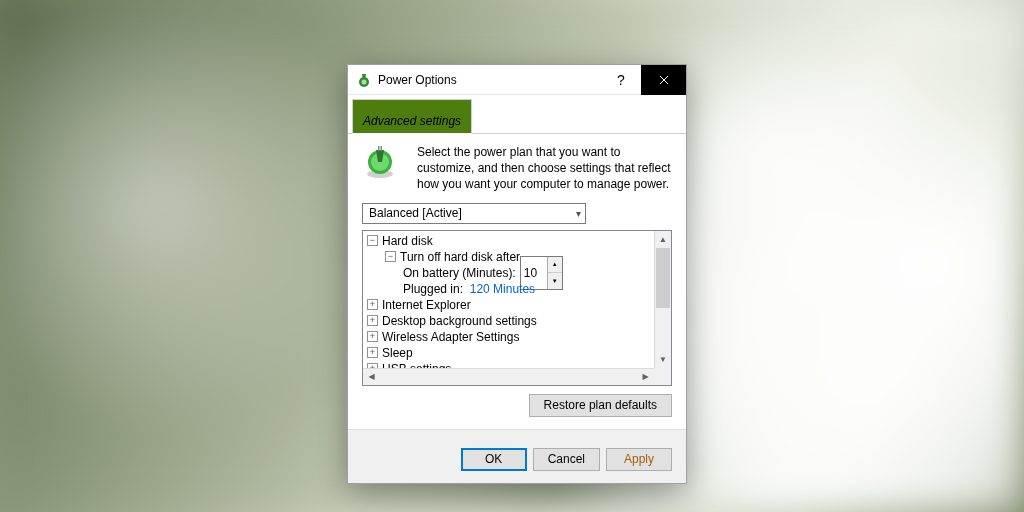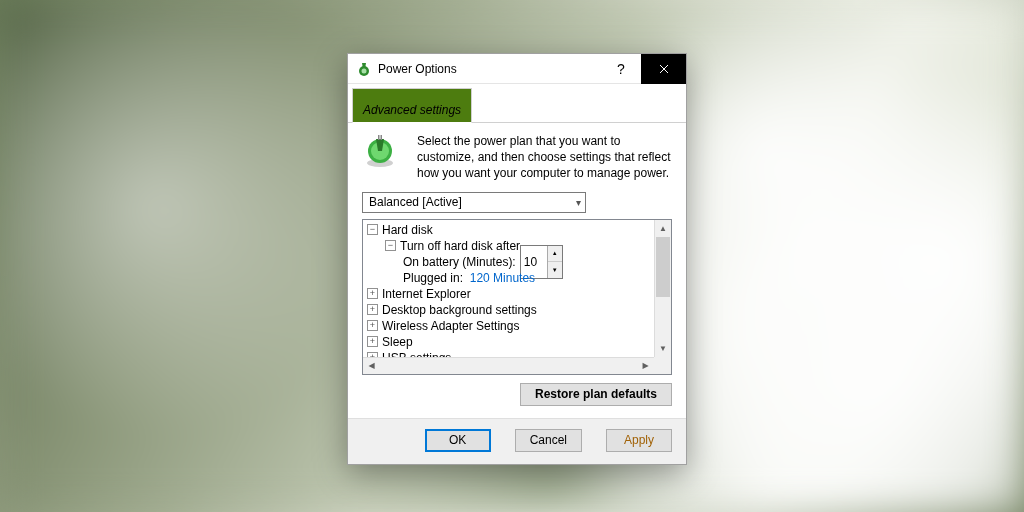--- a/index.html
+++ b/index.html
@@ -20,21 +20,21 @@
       radial-gradient(circle at 15% 40%, rgba(255,255,255,0.5) 0%, transparent 25%),
       radial-gradient(circle at 85% 75%, rgba(255,255,255,0.95) 0%, rgba(255,255,255,0.8) 15%, transparent 35%),
       radial-gradient(circle at 75% 30%, rgba(255,255,255,0.9) 0%, transparent 20%),
       radial-gradient(circle at 92% 50%, rgba(255,255,255,0.9) 0%, transparent 18%),
       radial-gradient(circle at 55% 90%, rgba(100,120,80,0.6) 0%, transparent 30%),
       linear-gradient(120deg, #566648 0%, #8a9678 25%, #c0c8b2 50%, #f0f2ea 70%, #dde2d2 85%, #6e7e5c 100%);
   }
   .dialog {
     position: absolute;
     left: 347px;
-    top: 53px;
+    top: 64px;
     width: 340px;
     background: #ffffff;
     border: 1px solid #a0a0a0;
     box-shadow: 0 8px 30px rgba(0,0,0,0.35);
   }
   .titlebar {
     height: 30px;
     background: #ffffff;
     display: flex;
     align-items: center;
@@ -188,22 +188,22 @@
     min-width: 66px;
   }
   .btn.default {
     border: 2px solid #0078d7;
     background: #e1e1e1;
     padding: 0 20px;
   }
   .btn.disabled { color: #a16207; }
   .footer {
     border-top: 1px solid #dfdfdf;
-    padding: 10px 14px 12px;
-    display:flex; justify-content:flex-end; gap:24px;
+    padding: 18px 14px 12px;
+    display:flex; justify-content:flex-end; gap:6px;
     background:#f0f0f0;
   }
 </style>
 </head>
 <body>
 
 <div class="bg-blur"></div>
 
 <div class="dialog">
 
@@ -302,21 +302,21 @@
         <div class="arr down">▼</div>
       </div>
       <div class="hscroll">
         <div class="arr left">◀</div>
         <div class="arr right">▶</div>
       </div>
       <div class="corner"></div>
     </div>
 
     <div class="restore-row">
-      <div class="btn" style="min-width:130px;font-weight:bold;">Restore plan defaults</div>
+      <div class="btn" style="min-width:130px;">Restore plan defaults</div>
     </div>
   </div>
 
   <div class="footer">
     <div class="btn default">OK</div>
     <div class="btn">Cancel</div>
     <div class="btn disabled">Apply</div>
   </div>
 
 </div>

